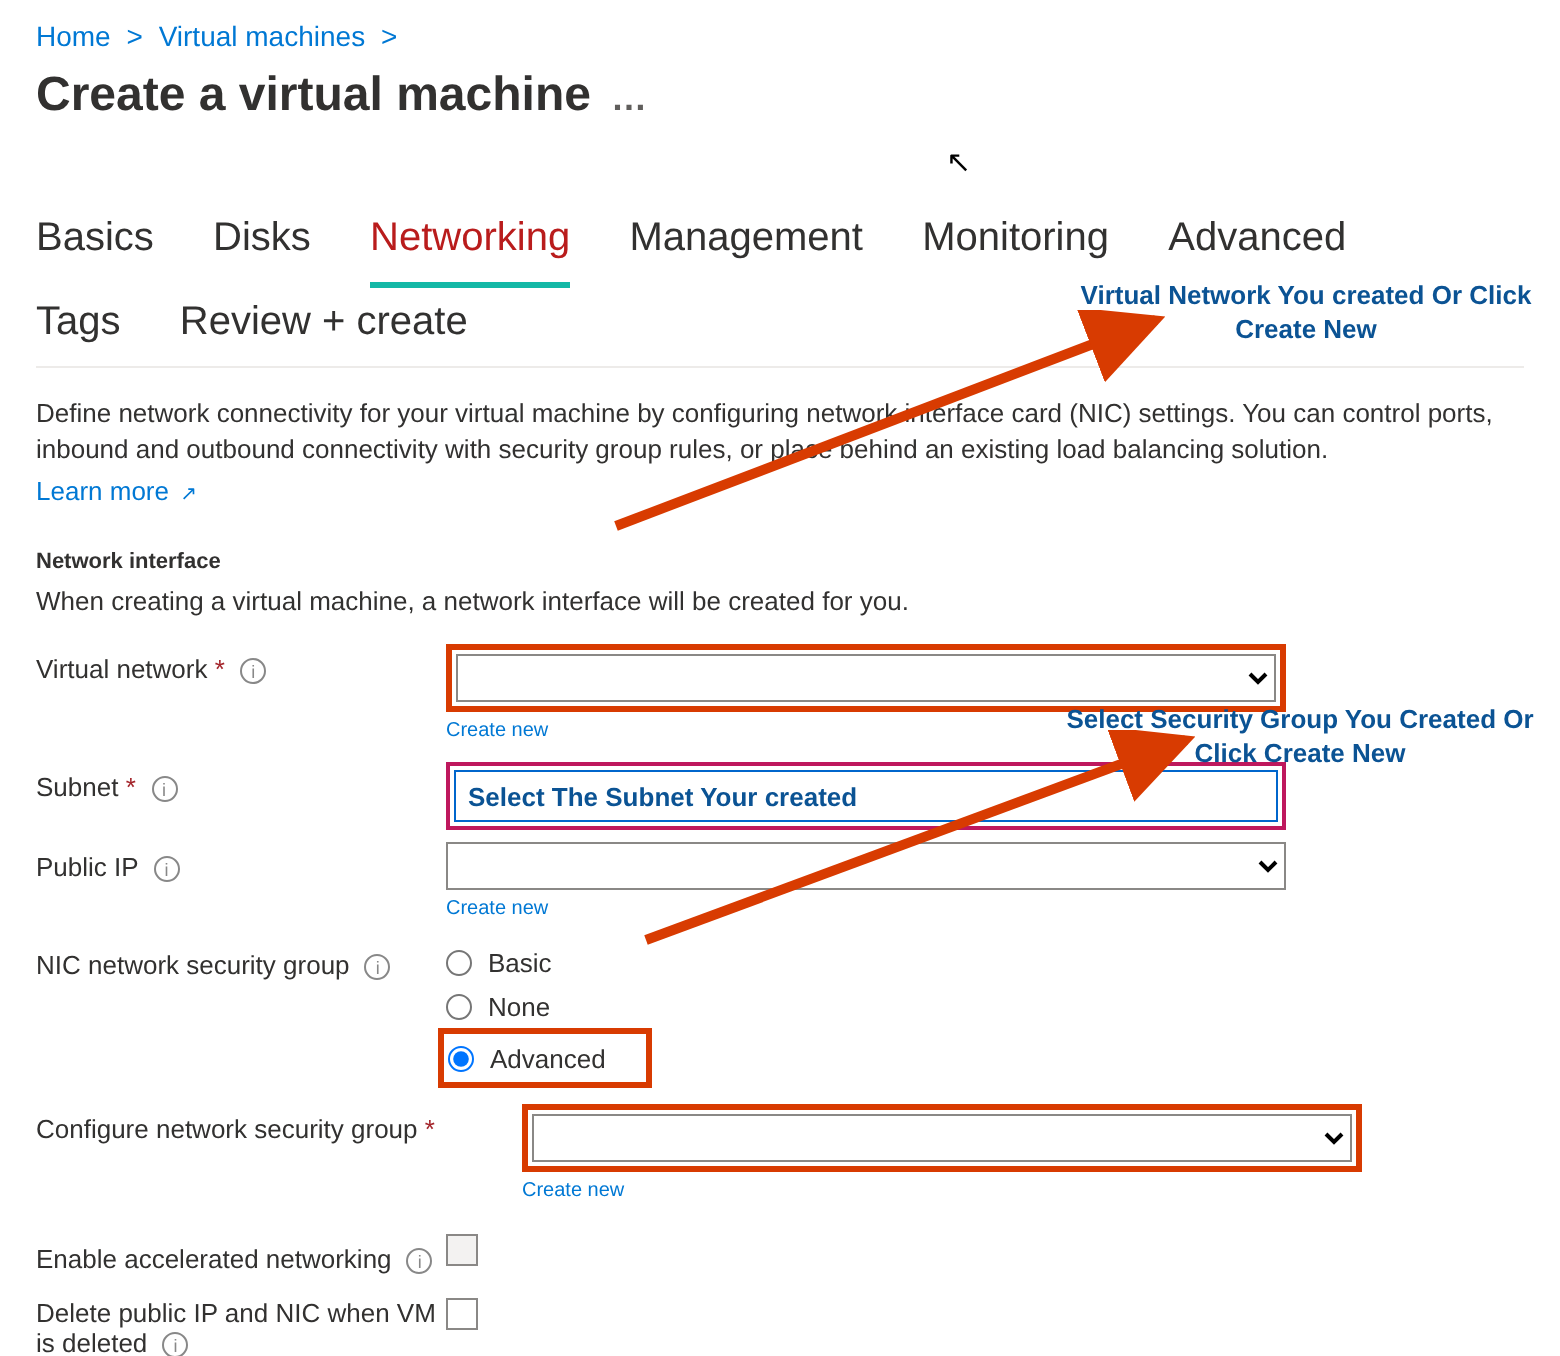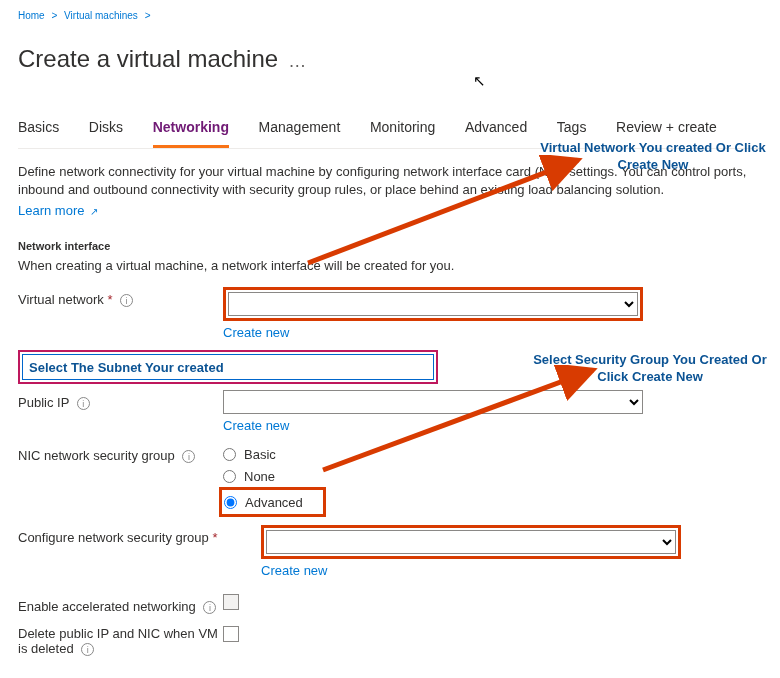--- a/index.html
+++ b/index.html
@@ -1,36 +1,36 @@
 <!DOCTYPE html>
 <html><head>
 <meta charset="utf-8">
 <style>
   * { box-sizing: border-box; margin: 0; padding: 0; }
   body { font-family: "Segoe UI", Arial, sans-serif; font-size: 13px; color: #323130; background: #fff; width: 780px; padding: 0 18px 20px; }
   a { color: #0078d4; text-decoration: none; cursor: pointer; }
-  .breadcrumb { padding: 10px 0 6px; font-size: 10px; }
+  .breadcrumb { padding: 10px 0 6px; font-size: 14px; }
   .breadcrumb span.sep { color: #0078d4; margin: 0 4px; }
-  h1 { font-size: 24px; font-weight: 400; margin: 18px 0 40px; }
+  h1 { font-size: 24px; font-weight: 700; margin: 2px 0 40px; }
   h1 .dots { font-size: 18px; margin-left: 10px; color: #605e5c; }
   .tabs { border-bottom: 1px solid #edebe9; margin-bottom: 14px; }
-  .tab { display: inline-block; padding: 6px 0 10px; margin-right: 26px; cursor: pointer; font-size: 14px; }
-  .tab.active { font-weight: 700; border-bottom: 3px solid #f97316; color: #701a75; }
+  .tab { display: inline-block; padding: 6px 0 10px; margin-right: 26px; cursor: pointer; font-size: 20px; }
+  .tab.active { font-weight: 400; border-bottom: 3px solid #14b8a6; color: #b91c1c; }
   .intro { font-size: 13px; color: #323130; line-height: 1.4; margin-bottom: 4px; }
   .learn { color: #0078d4; }
   .ext-icon { display:inline-block; font-size:10px; margin-left:2px; }
   h3.section { font-weight: 600; font-size: 11px; margin: 22px 0 6px; }
   .section-desc { font-size: 13px; margin-bottom: 14px; }
   .row { display: flex; align-items: flex-start; margin-bottom: 4px; min-height: 28px; }
   .row .label { width: 205px; padding-top: 5px; font-size: 13px; }
   .row .req { color: #a4262c; }
   .row .info { display:inline-block; width:13px; height:13px; border:1px solid #888; border-radius:50%; font-size:9px; line-height:12px; text-align:center; color:#888; margin-left:4px; vertical-align:middle; }
   .row .control { flex: 1; max-width: 420px; }
   select, input[type=text] { width: 100%; height: 24px; border: 1px solid #8a8886; background: #fff; font-size: 13px; padding: 0 4px; }
-  .create-link { display:inline-block; margin: 4px 0 6px; font-size: 13px; }
+  .create-link { display:inline-block; margin: 4px 0 6px; font-size: 10px; }
   .radio-row { display:flex; align-items:center; height: 22px; }
   .radio-row input { margin-right: 8px; }
   .radio-row label { font-size: 13px; }
   .checkbox { width: 16px; height: 16px; border: 1px solid #8a8886; display:inline-block; }
   .note { font-size: 13px; margin: 12px 0 0 115px; color: #323130; }
   .anno { position:absolute; color:#0b5394; font-weight:700; font-size:13px; line-height:1.3; }
   .cursor { position:absolute; font-size:15px; color:#000; }
   .container { position: relative; }
   .arrow { position:absolute; pointer-events:none; }
   .radio-group-hl { display:inline-block; border:3px solid #d83b01; padding:1px 20px 1px 2px; margin-left:-4px; }
@@ -81,20 +81,23 @@
   <div class="control">
     <div style="border:3px solid #d83b01; padding:2px;">
       <select></select>
     </div>
     <a class="create-link">Create new</a>
   </div>
 </div>
 
 
 <div class="row">
+  <div class="label">
+    <span>Subnet</span> <span class="req">*</span> <span class="info">i</span>
+  </div>
   <div class="control">
     <div class="subnet-box">
       <div class="subnet-input">Select The Subnet Your created</div>
     </div>
   </div>
 </div>
 
 
 <div class="row" style="margin-top:6px;">
   <div class="label">

